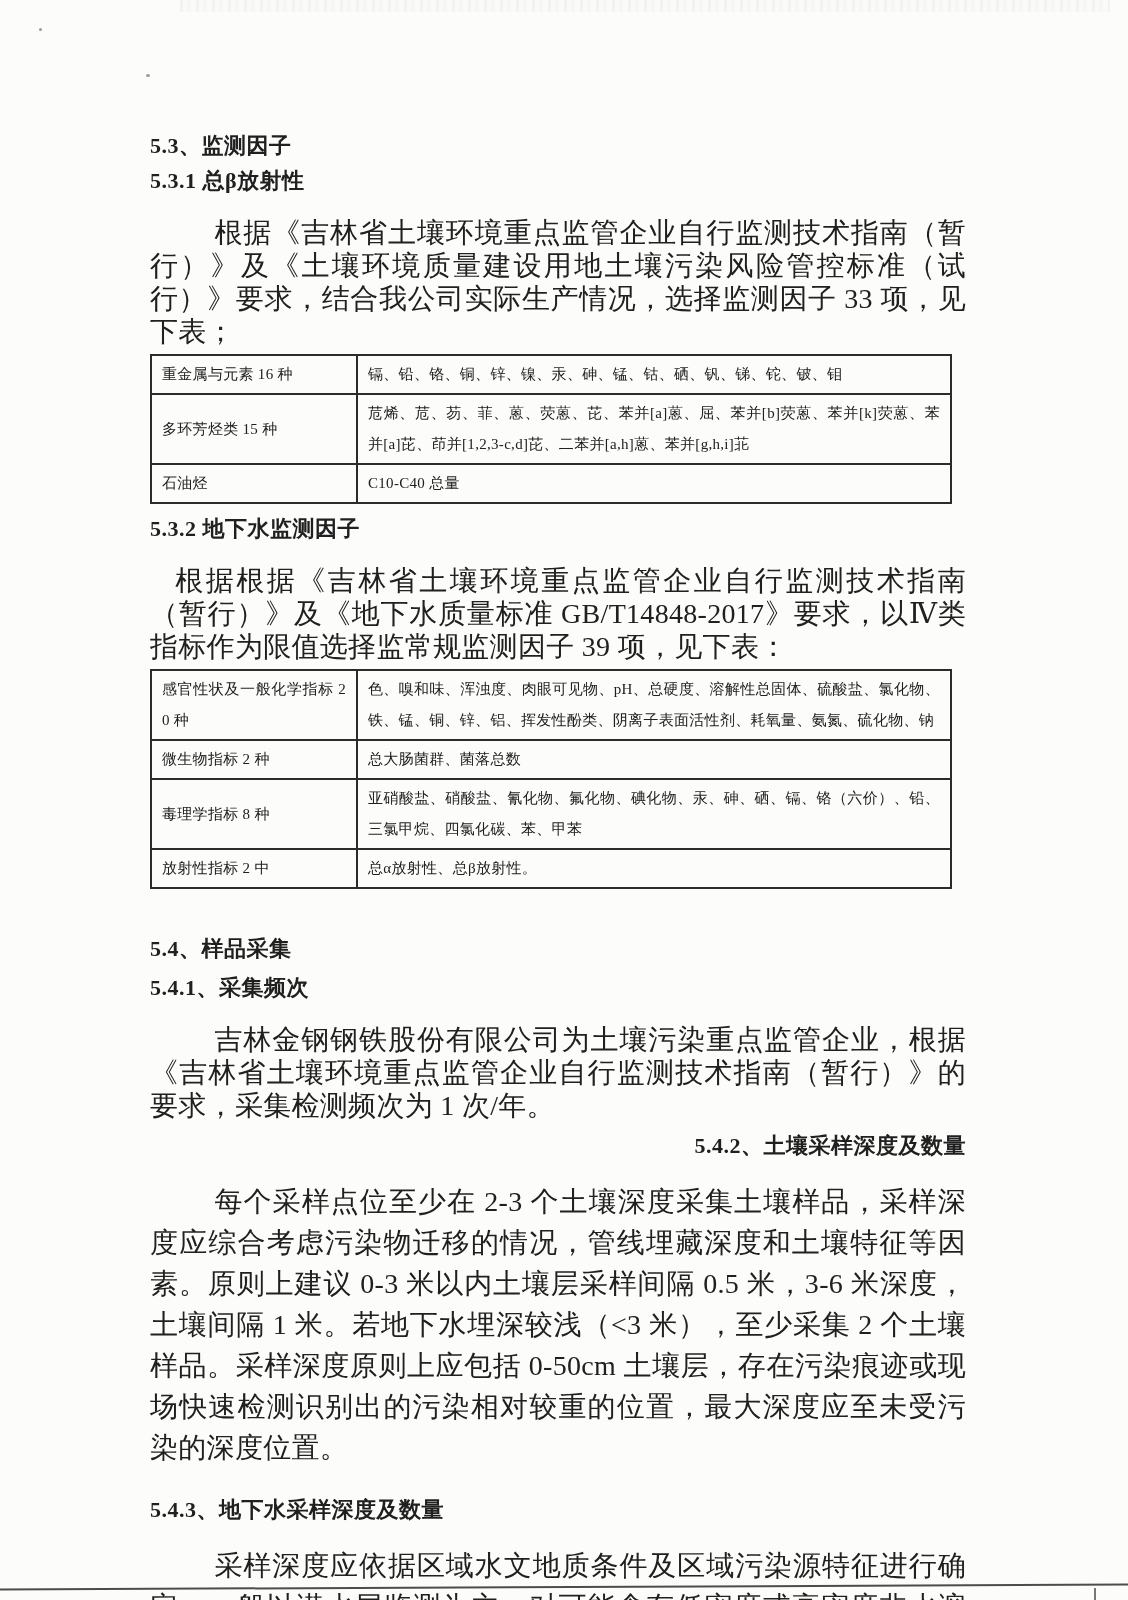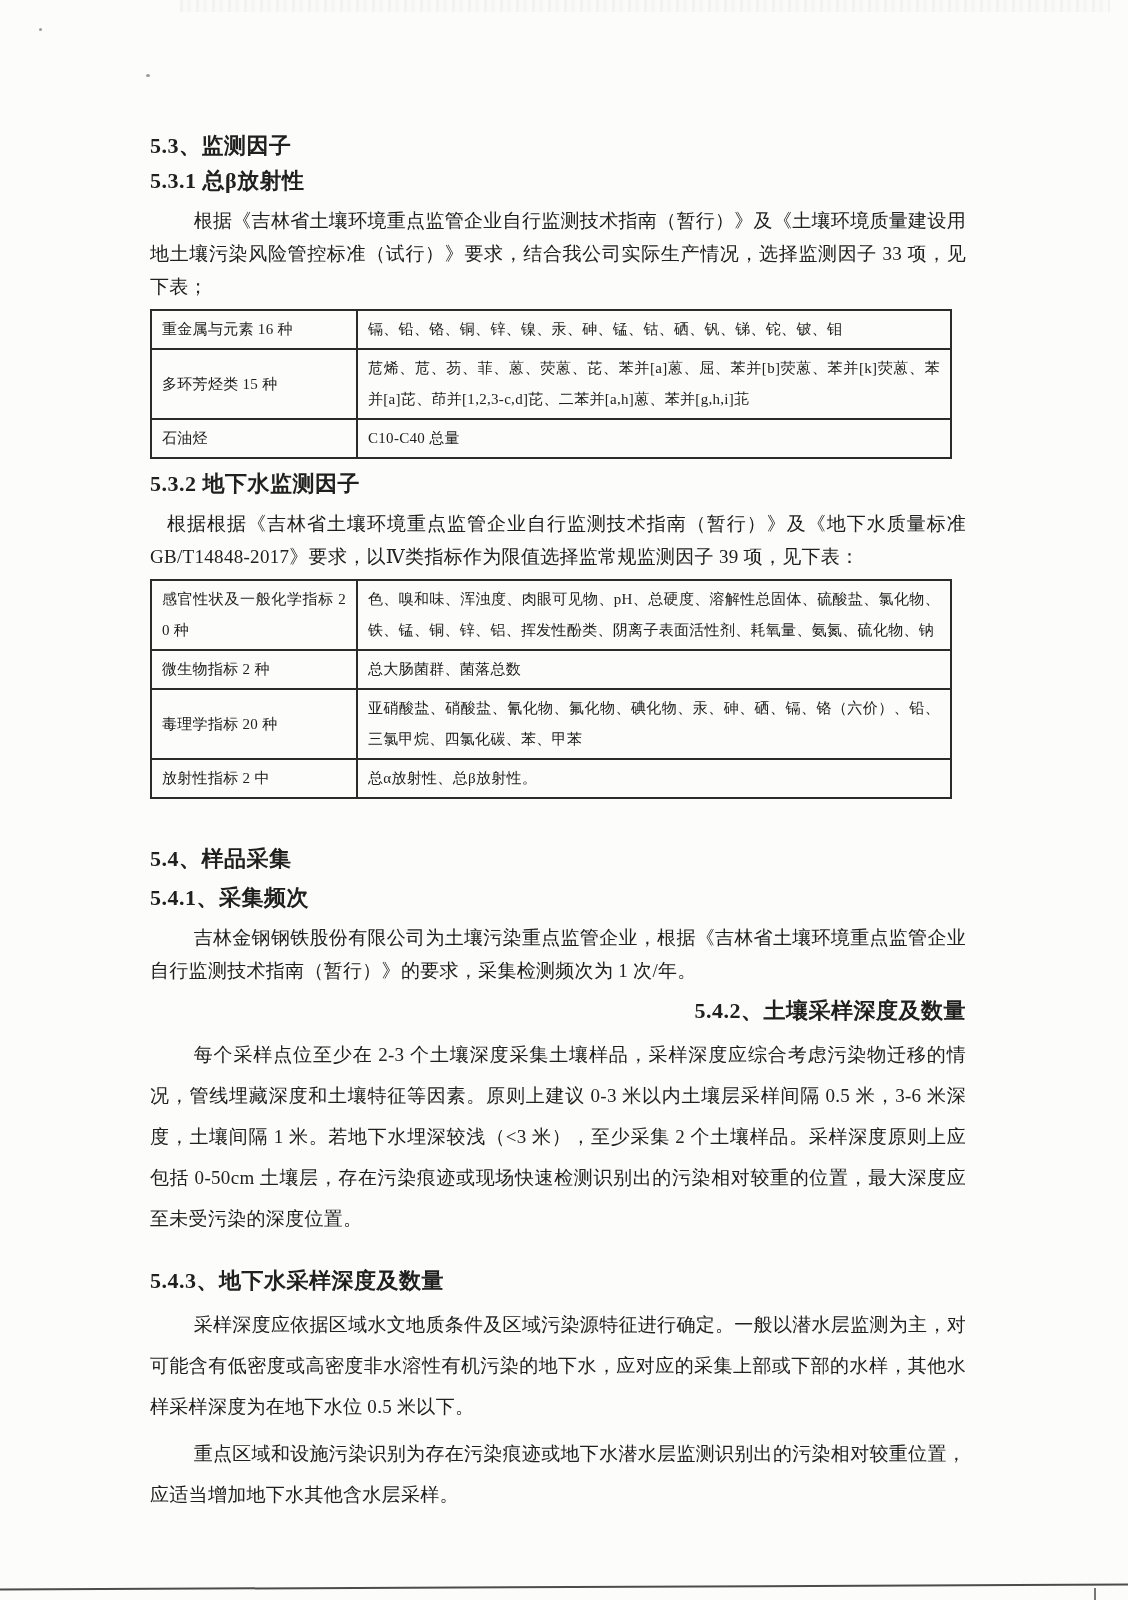--- a/index.html
+++ b/index.html
@@ -19,21 +19,21 @@
   }
   .dot{position:absolute;background:#9a9a97;border-radius:50%;}
   .dot1{left:39px;top:28px;width:3px;height:3px;}
   .dot2{left:146px;top:74px;width:4px;height:3px;}
   .content{position:absolute;left:150px;top:128px;width:816px;}
   .hd{font-size:22px;font-weight:bold;margin:0;line-height:35px;letter-spacing:.5px;}
   .hd-54{margin-top:42px;}
   .hd-541{margin-top:4px;}
   .hd-542{margin-top:4px;text-align:right;}
   .hd-543{margin-top:24px;}
-  .para{font-size:19px;margin:6px 0 6px 0;text-align:justify;letter-spacing:.3px;}
+  .para{font-size:28px;margin:18px 0 6px 0;text-align:justify;letter-spacing:.3px;}
   .tight{line-height:33px;}
   .loose{line-height:41px;}
   .indent2{text-indent:2.3em;}
   .indent1{text-indent:0.9em;}
   table.factors{
     border-collapse:collapse;
     width:802px;
     margin:5px 0 7px 0;
     font-size:15px;
     table-layout:fixed;
@@ -94,21 +94,21 @@
       <tbody>
         <tr>
           <td class="c1">感官性状及一般化学指标 20 种</td>
           <td class="c2">色、嗅和味、浑浊度、肉眼可见物、pH、总硬度、溶解性总固体、硫酸盐、氯化物、铁、锰、铜、锌、铝、挥发性酚类、阴离子表面活性剂、耗氧量、氨氮、硫化物、钠</td>
         </tr>
         <tr>
           <td class="c1">微生物指标 2 种</td>
           <td class="c2">总大肠菌群、菌落总数</td>
         </tr>
         <tr>
-          <td class="c1">毒理学指标 20 种</td>
+          <td class="c1">毒理学指标 8 种</td>
           <td class="c2">亚硝酸盐、硝酸盐、氰化物、氟化物、碘化物、汞、砷、硒、镉、铬（六价）、铅、三氯甲烷、四氯化碳、苯、甲苯</td>
         </tr>
         <tr>
           <td class="c1">放射性指标 2 中</td>
           <td class="c2">总α放射性、总β放射性。</td>
         </tr>
       </tbody>
     </table>
 
     <div class="hd hd-54">5.4、样品采集</div>

